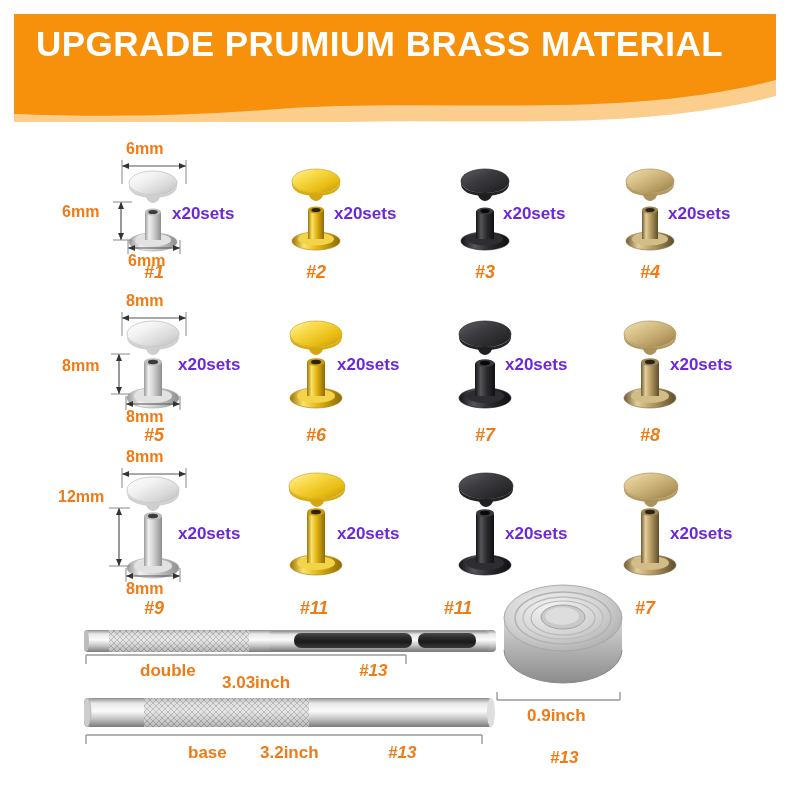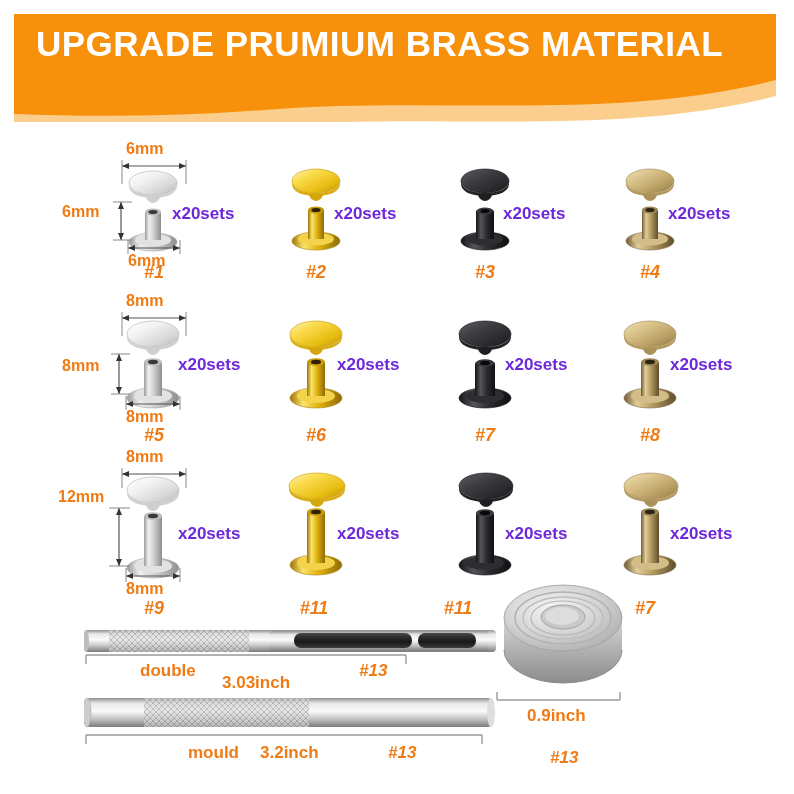--- a/index.html
+++ b/index.html
@@ -477,21 +477,21 @@
       <rect x="60" y="4" width="165" height="29" fill="url(#steel)" opacity="0.33"></rect>
       <ellipse cx="3" cy="18.5" rx="4" ry="14.5" fill="#cdcdcd" stroke="#a5a5a5" stroke-width="0.6"></ellipse>
       <ellipse cx="407" cy="18.5" rx="4" ry="14.5" fill="#dedede"></ellipse>
     </svg>
   </div>
   <svg class="measline" style="left:84px;top:733px;" width="404" height="12">
     <line x1="2" y1="2" x2="2" y2="11" stroke="#9a9a9a" stroke-width="1.4"></line>
     <line x1="2" y1="2" x2="398" y2="2" stroke="#9a9a9a" stroke-width="1.4"></line>
     <line x1="398" y1="2" x2="398" y2="11" stroke="#9a9a9a" stroke-width="1.4"></line>
   </svg>
-  <div class="toolcap" style="left:188px;top:743px;">mould</div>
+  <div class="toolcap" style="left:188px;top:743px;">base</div>
   <div class="toolcap" style="left:260px;top:743px;">3.2inch</div>
   <div class="toolcap it" style="left:388px;top:743px;">#13</div>
 
   <div class="tool" style="left:498px;top:572px;">
     <svg width="130" height="130" viewBox="0 0 130 130">
       <defs>
         <linearGradient id="discSide" x1="0" y1="0" x2="0" y2="1">
           <stop offset="0%" stop-color="#d8d8d8"></stop>
             <stop offset="45%" stop-color="#b4b4b4"></stop>
           <stop offset="100%" stop-color="#8c8c8c"></stop>

